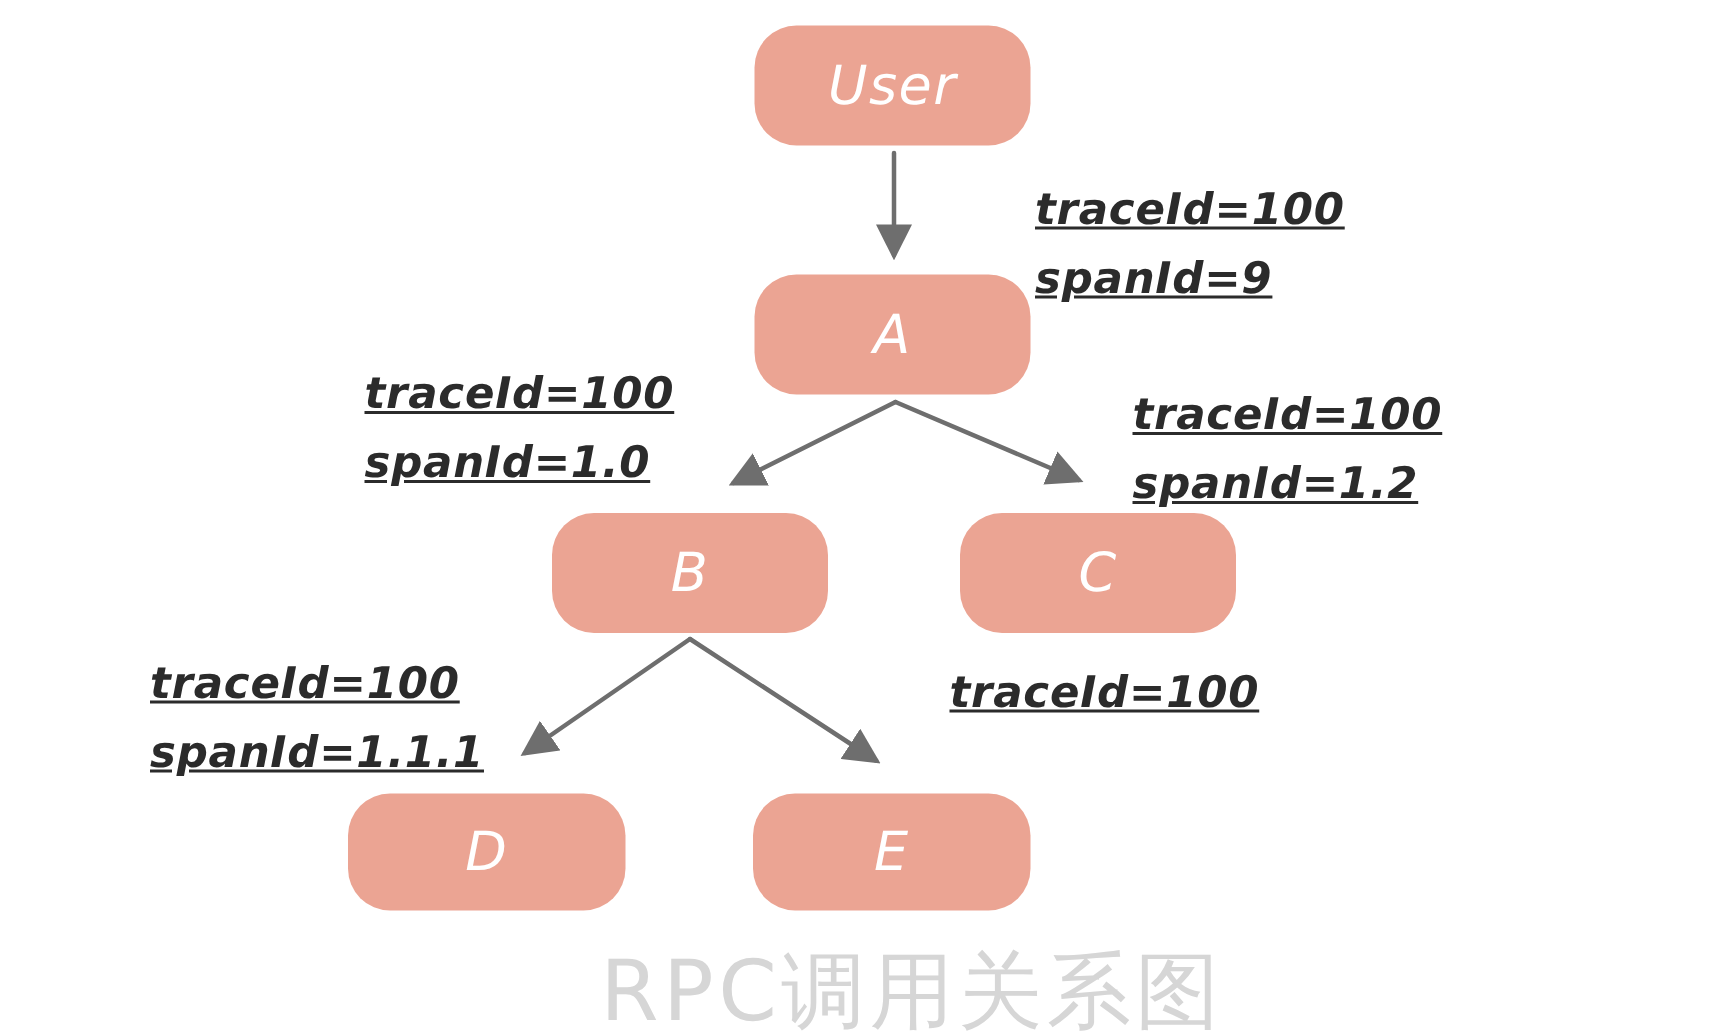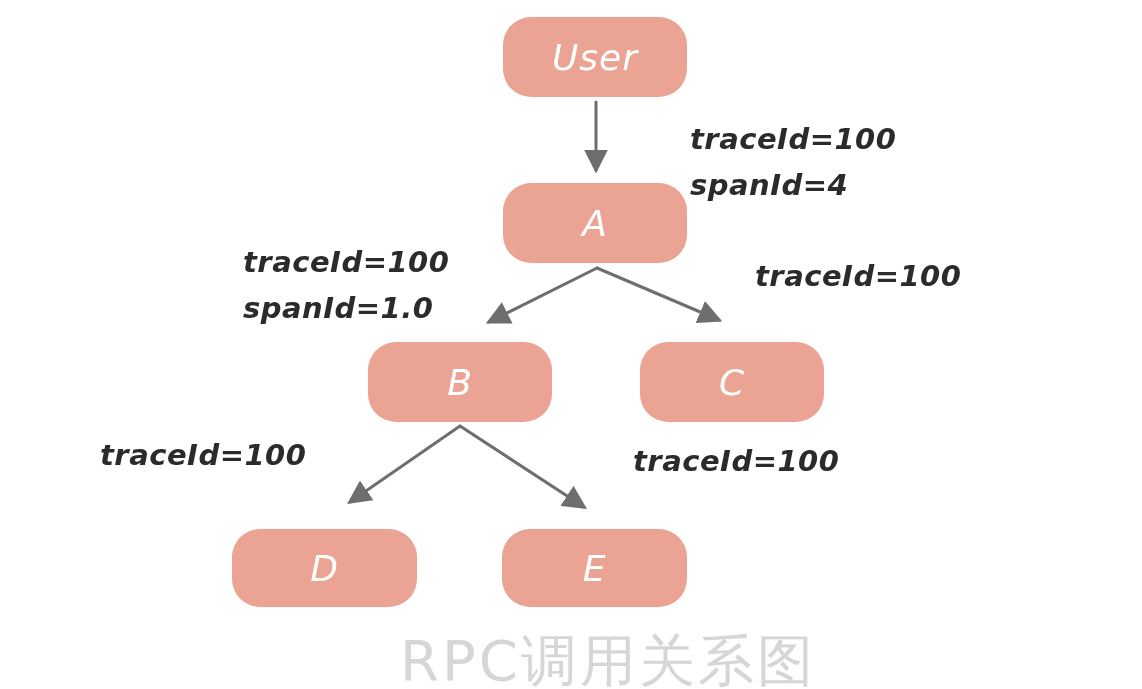--- a/index.html
+++ b/index.html
@@ -49,20 +49,21 @@
   .edge-label {
     position: absolute;
     color: var(--label-text);
     font-style: italic;
     font-weight: 600;
     font-size: 29px;
     line-height: 46px;
     letter-spacing: 0.5px;
     white-space: nowrap;
     font-family: "DejaVu Sans", sans-serif;
+    text-decoration: underline;
   }
   .edge-label .lbl-line { display: block; }
   .caption {
     position: absolute;
     left: 608px;
     top: 624px;
     transform: translateX(-50%);
     color: var(--caption-text);
     font-size: 56px;
     letter-spacing: 3px;
@@ -95,34 +96,36 @@
   <div class="node" style="left:368px; top:342px; width:184px; height:80px;">B</div>
 
   <div class="node" style="left:640px; top:342px; width:184px; height:80px;">C</div>
 
   <div class="node" style="left:232px; top:529px; width:185px; height:78px;">D</div>
 
   <div class="node" style="left:502px; top:529px; width:185px; height:78px;">E</div>
 
   <div class="edge-label" style="left:690px; top:116px;">
     <span class="lbl-line">traceId=100</span>
-    <span class="lbl-line">spanId=4</span>
+    <span class="lbl-line">spanId=9</span>
   </div>
 
   <div class="edge-label" style="left:243px; top:239px;">
     <span class="lbl-line">traceId=100</span>
     <span class="lbl-line">spanId=1.0</span>
   </div>
 
   <div class="edge-label" style="left:755px; top:253px;">
     <span class="lbl-line">traceId=100</span>
+    <span class="lbl-line">spanId=1.2</span>
   </div>
 
   <div class="edge-label" style="left:100px; top:432px;">
     <span class="lbl-line">traceId=100</span>
+    <span class="lbl-line">spanId=1.1.1</span>
   </div>
 
   <div class="edge-label" style="left:633px; top:438px;">
     <span class="lbl-line">traceId=100</span>
   </div>
 
   <div class="caption">RPC调用关系图</div>
 
 </div>
 

